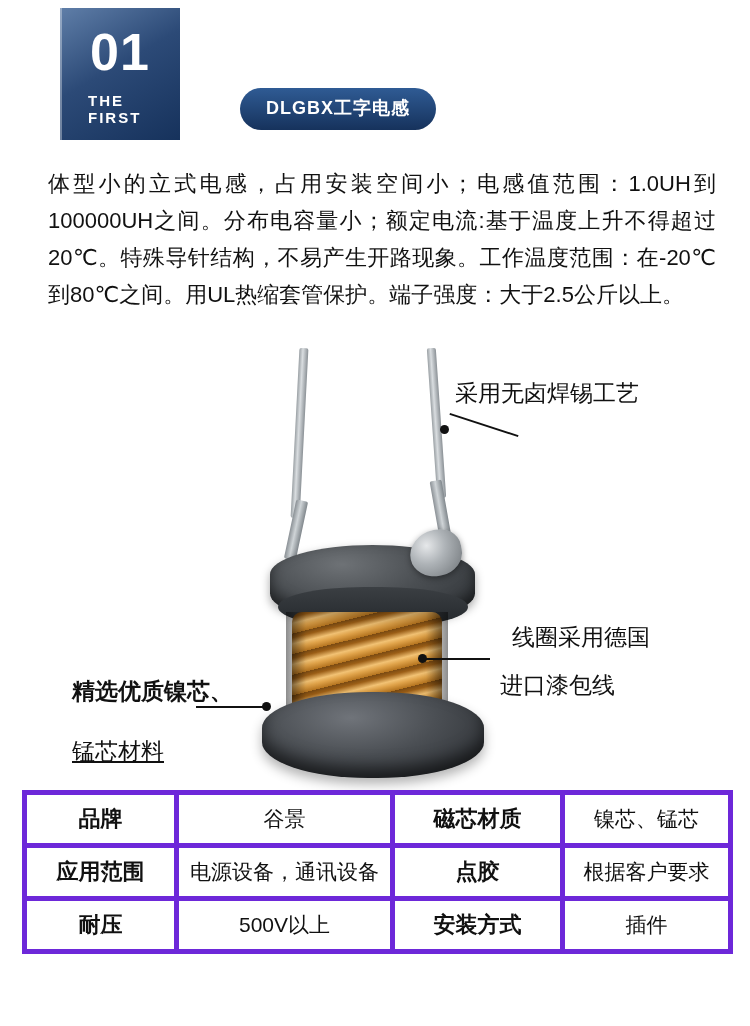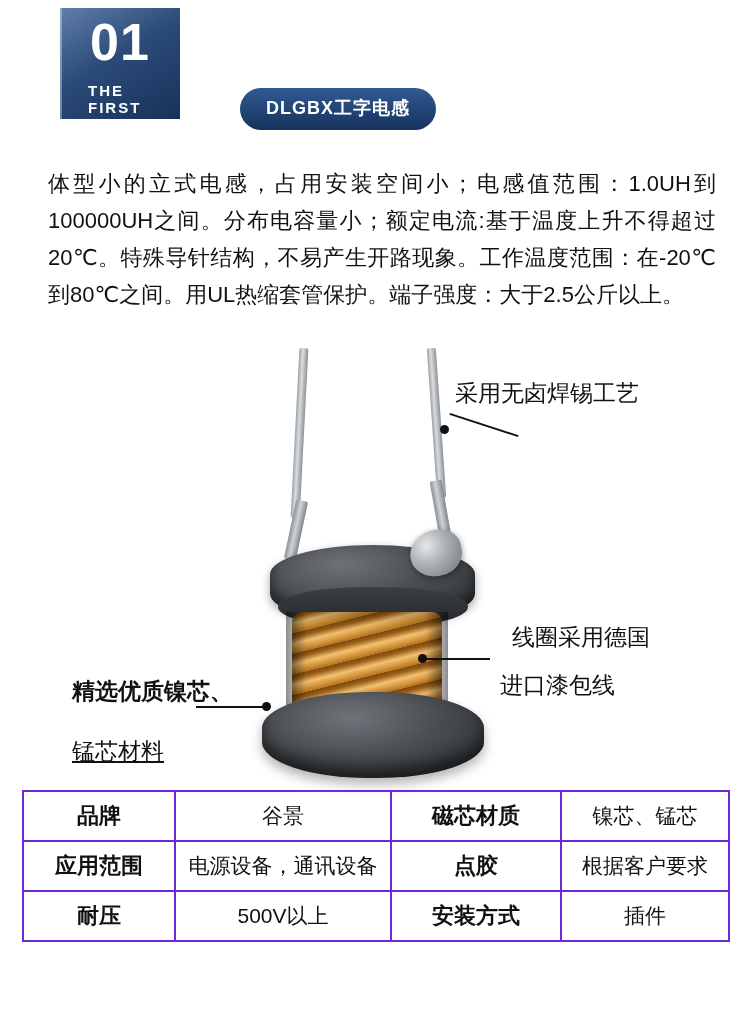--- a/index.html
+++ b/index.html
@@ -9,21 +9,21 @@
     font-family:"Liberation Sans","DejaVu Sans",sans-serif;
     position:relative;
     overflow:hidden;
     color:#1b1b1b;
   }
   
   .header{
     position:absolute;left:0;top:0;width:750px;height:150px;
   }
   .badge{
-    position:absolute;left:60px;top:8px;width:120px;height:111px;
+    position:absolute;left:60px;top:8px;width:120px;height:132px;
     background:linear-gradient(150deg,#5f7ea8 0%,#2c4a77 45%,#16325c 100%);
     display:flex;flex-direction:column;align-items:center;justify-content:center;
     box-shadow:0 0 0 0 #fff;
   }
   .badge .num{
     font-size:52px;font-weight:bold;color:#ffffff;line-height:1;
     letter-spacing:1px;margin-top:4px;
   }
   .badge .sub{
     margin-top:14px;font-size:15px;color:#ffffff;letter-spacing:2px;font-weight:bold;margin-left:28px;
@@ -115,21 +115,21 @@
   .dot{
     position:absolute;width:9px;height:9px;border-radius:50%;background:#111;
   }
   
   .spec-table{
     position:absolute;left:22px;top:790px;width:706px;
     border-collapse:collapse;
     table-layout:fixed;
   }
   .spec-table td{
-    border:2px solid #6d28d9;
+    border:5px solid #6d28d9;
     height:48px;
     text-align:center;
     font-size:21px;
     color:#111;
     padding:0 4px;
   }
   .spec-table td.k{font-weight:bold;font-size:22px;}
   .col1{width:152px;}
   .col2{width:216px;}
   .col3{width:170px;}

